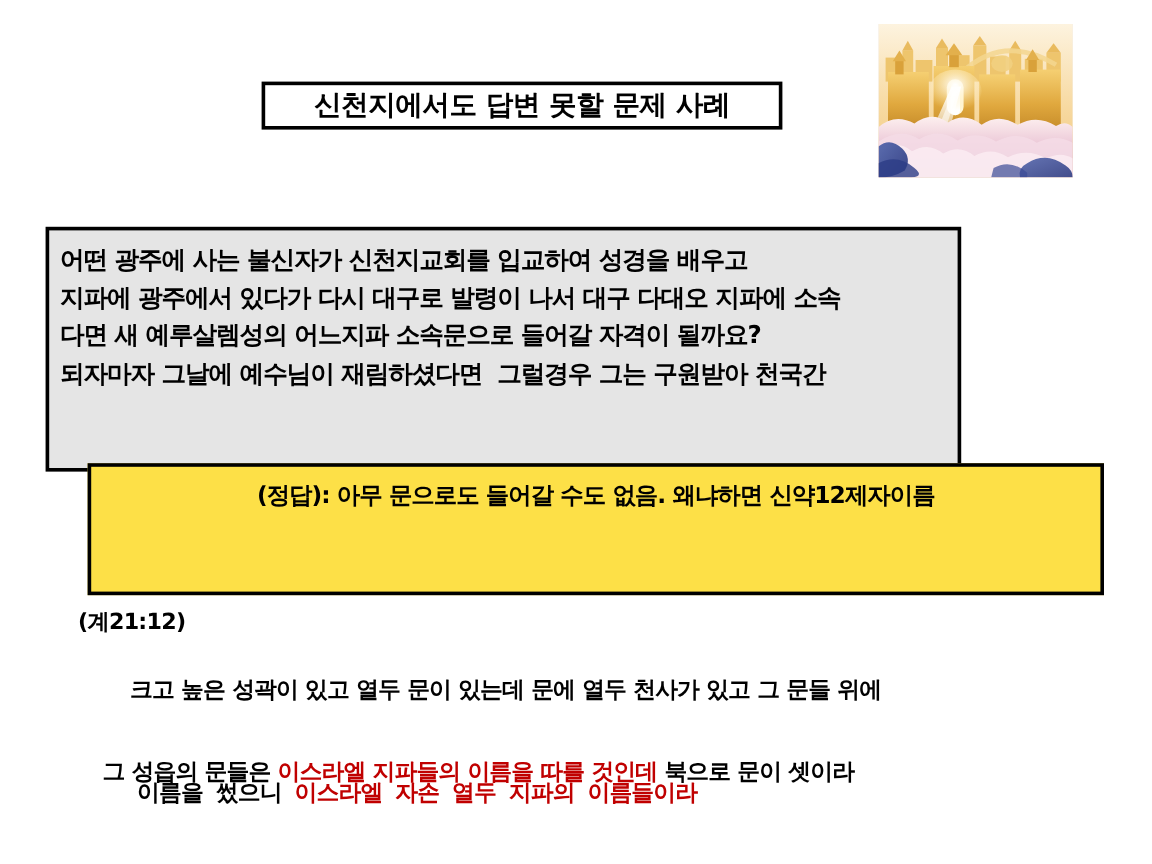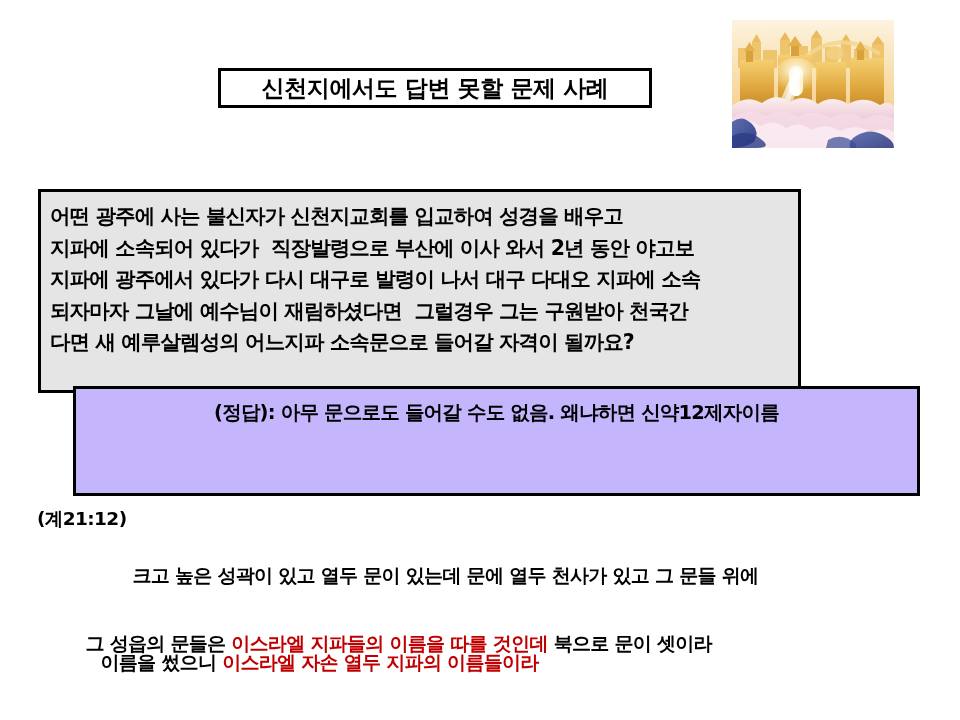--- a/index.html
+++ b/index.html
@@ -84,21 +84,21 @@
   }
 
   
   .answer-box {
     position: absolute;
     left: 73px;
     top: 386px;
     width: 847px;
     height: 110px;
     border: 3px solid #000000;
-    background: #c4b5fd;
+    background: #fde047;
     box-sizing: border-box;
     padding-top: 8px;
     text-align: center;
   }
   .answer-line {
     font-size: 19.5px;
     font-weight: bold;
     line-height: 31px;
     letter-spacing: -0.8px;
     white-space: pre;
@@ -111,32 +111,32 @@
     width: 960px;
   }
   .scripture-1 { top: 506px; }
   .scripture-2 { top: 600px; }
 
   .ref {
     font-size: 18.5px;
     font-weight: bold;
     line-height: 26px;
     letter-spacing: -0.6px;
-    padding-left: 37px;
+    padding-left: 65px;
     white-space: pre;
   }
   .verse-line {
     font-size: 19px;
     font-weight: bold;
     line-height: 29px;
     letter-spacing: -0.7px;
     white-space: pre;
   }
-  .verse-indent-1 { padding-left: 67px; margin-left: 24px; }
-  .verse-indent-2 { padding-left: 65px; }
+  .verse-indent-1 { padding-left: 67px; }
+  .verse-indent-2 { padding-left: 50px; font-family: Liberation Mono, monospace; }
   .verse-indent-3 { padding-left: 44px; }
   .verse-indent-4 { padding-left: 56px; }
 
   .hl-red  { color: #C00000; }
 </style>
 </head>
 <body>
 
 <div class="slide">
 
@@ -226,24 +226,23 @@
 
       <path d="M0 102 Q10 94 20 104 Q28 112 22 122 Q12 128 0 128 Z" fill="url(#deepBlue)" opacity="0.9"></path>
       <path d="M0 116 Q16 108 30 120 Q40 128 24 128 L0 128 Z" fill="#2c3c86" opacity="0.8"></path>
       <path d="M124 116 Q140 106 156 118 Q162 122 162 128 L118 128 Q116 120 124 116 Z" fill="url(#deepBlue)" opacity="0.85"></path>
       <path d="M96 120 Q110 112 124 124 L124 128 L94 128 Z" fill="#3b4a95" opacity="0.7"></path>
     </svg>
   </div>
 
   <div class="question-box">
     <div class="question-line">어떤 광주에 사는 불신자가 신천지교회를 입교하여 성경을 배우고</div>
-    <div class="question-line">지파에 소속되어 있다가  직장발령으로 부산에 이사 와서 2년 동안 야고보</div>
     <div class="question-line">지파에 광주에서 있다가 다시 대구로 발령이 나서 대구 다대오 지파에 소속</div>
+    <div class="question-line">다면 새 예루살렘성의 어느지파 소속문으로 들어갈 자격이 될까요?</div>
     <div class="question-line">되자마자 그날에 예수님이 재림하셨다면  그럴경우 그는 구원받아 천국간</div>
-    <div class="question-line">다면 새 예루살렘성의 어느지파 소속문으로 들어갈 자격이 될까요?</div>
   </div>
 
   <div class="answer-box">
     <div class="answer-line">(정답): 아무 문으로도 들어갈 수도 없음. 왜냐하면 신약12제자이름</div>
   </div>
 
   <div class="scripture scripture-1">
     <div class="ref">(계21:12)</div>
     <div class="verse-line verse-indent-1">
       <span> 크고 높은 성곽이 있고 열두 문이 있는데 문에 열두 천사가 있고 그 문들 위에</span>

